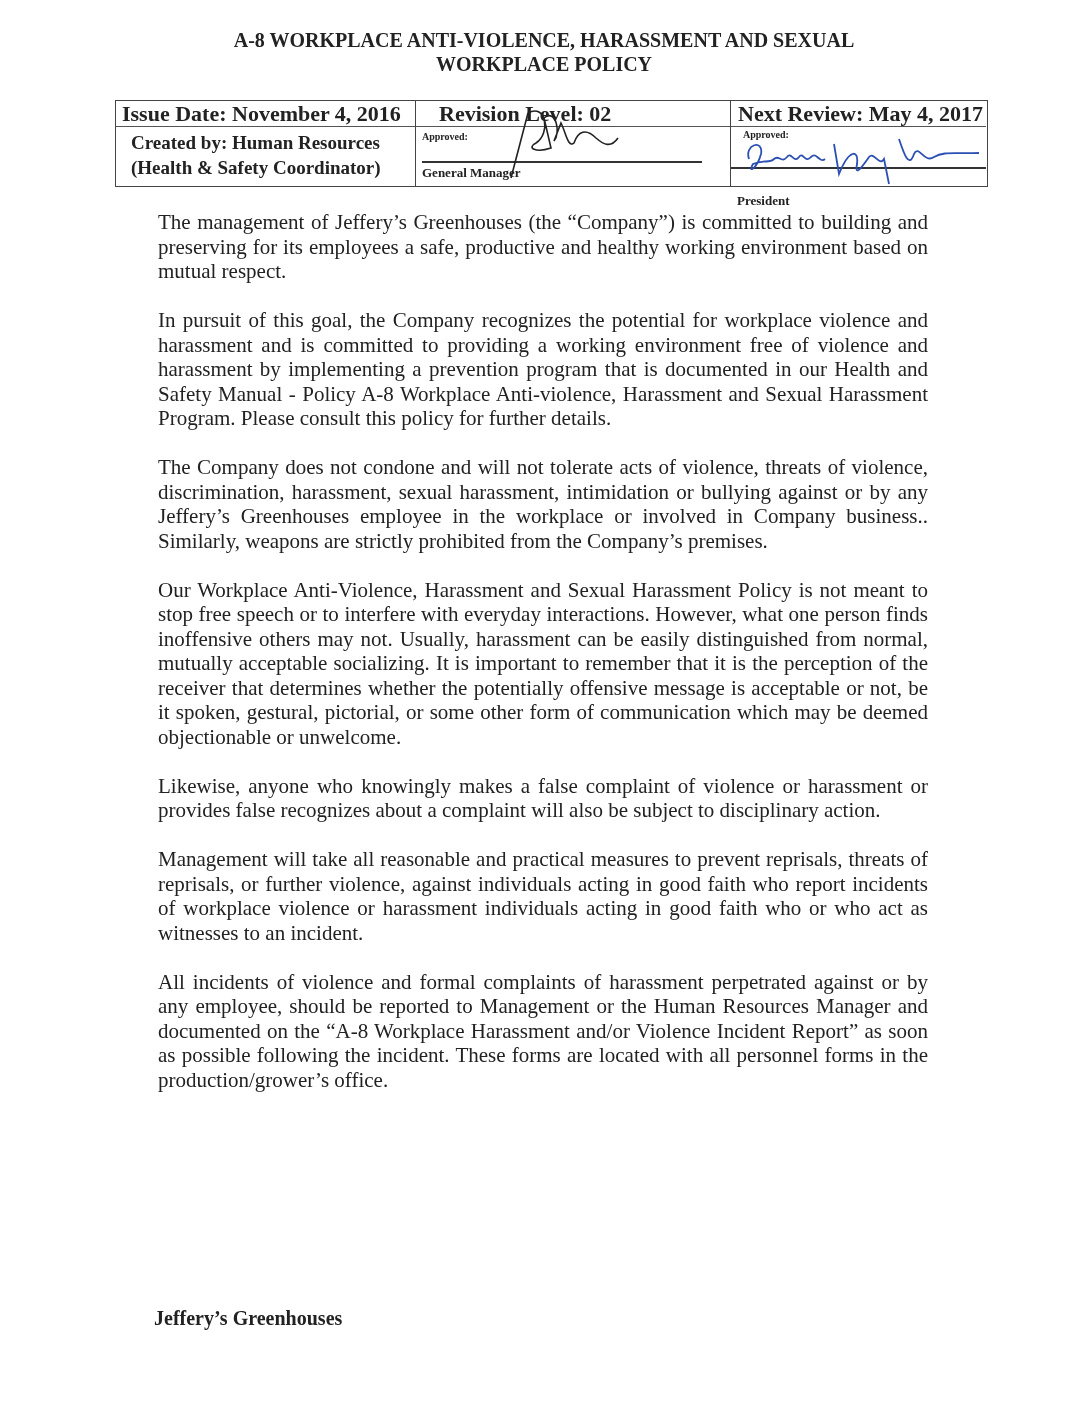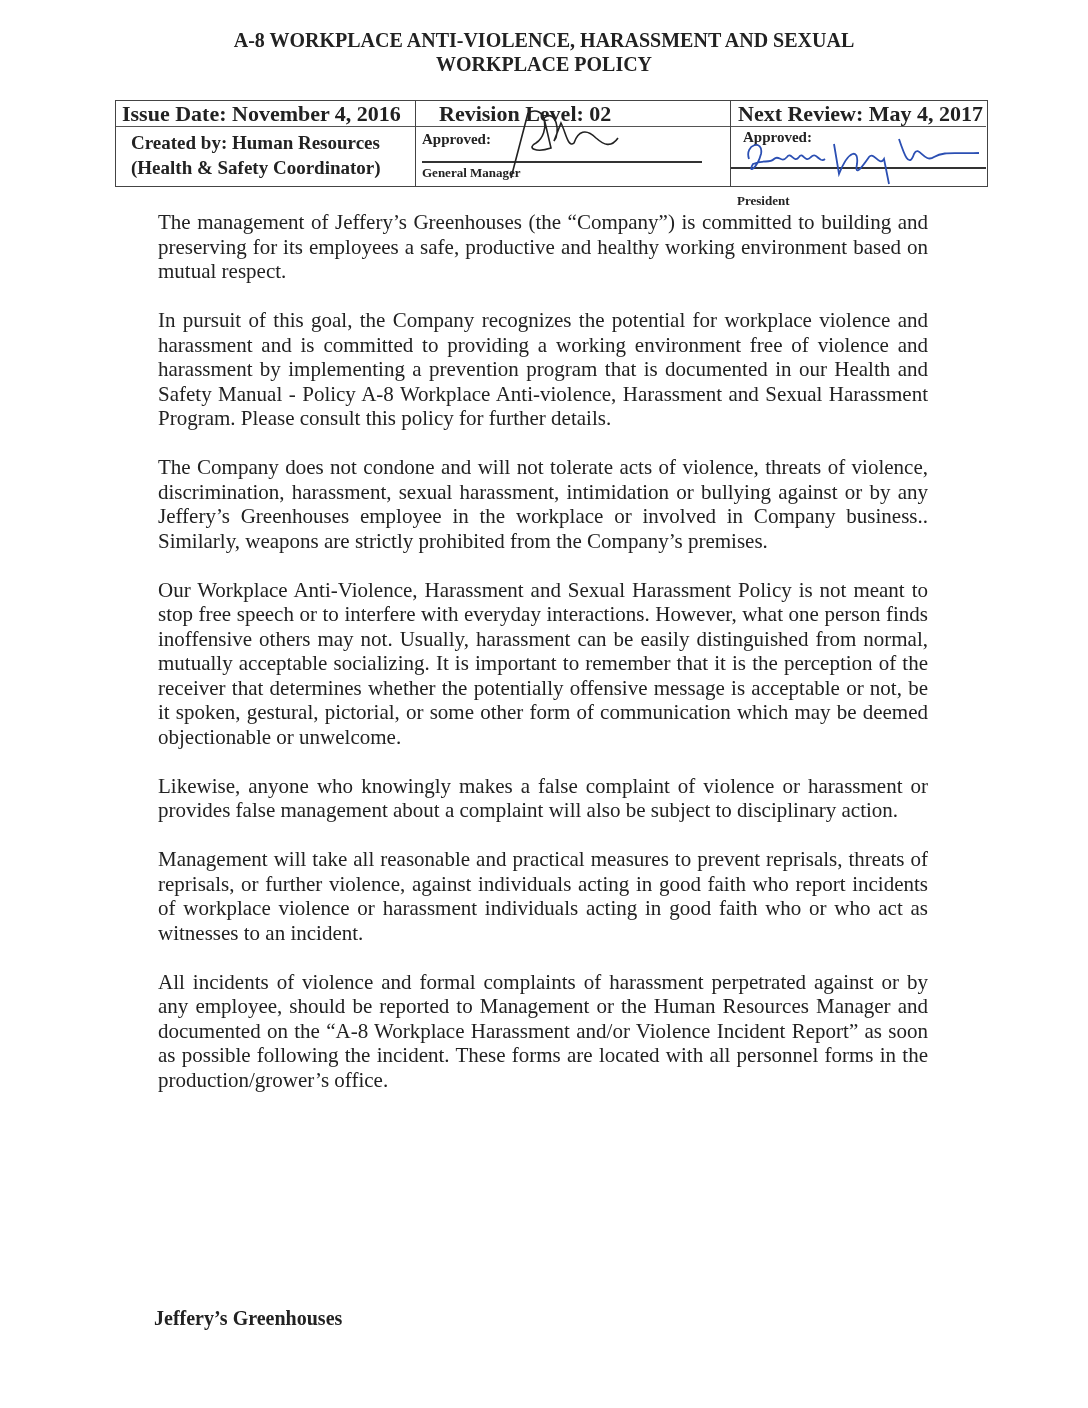--- a/index.html
+++ b/index.html
@@ -10,21 +10,21 @@
   .hdr-table { position: absolute; left: 115px; top: 100px; width: 873px; height: 87px; border: 1.5px solid #444; box-sizing: border-box; }
   .col { position: absolute; top: 0; height: 100%; box-sizing: border-box; }
   .col1 { left: 0; width: 300px; border-right: 1.5px solid #444; }
   .col2 { left: 300px; width: 315px; border-right: 1.5px solid #444; }
   .col3 { left: 615px; width: 255px; }
   .row1 { position: absolute; left: 0; top: 0; width: 100%; height: 26px; border-bottom: 1.5px solid #555; box-sizing: border-box; font-weight: bold; font-size: 22px; line-height: 25px; white-space: nowrap; }
   .col1 .row1 { padding-left: 6px; }
   .col2 .row1 { padding-left: 23px; }
   .col3 .row1 { padding-left: 7px; }
   .created { position: absolute; left: 6px; top: 29px; font-weight: bold; font-size: 19px; line-height: 25px; white-space: nowrap; margin-left: 9px; }
-  .approved-label { position: absolute; left: 6px; top: 30px; font-weight: bold; font-size: 15px; white-space: nowrap; }
+  .approved-label { position: absolute; left: 6px; top: 30px; font-weight: bold; font-size: 10px; white-space: nowrap; }
   .col3 .approved-label { left: 12px; top: 28px; }
   .sig-line { position: absolute; left: 6px; top: 60px; width: 280px; height: 2px; background: #333; }
   .col3 .sig-line { left: 0; top: 66px; width: 255px; }
   .role-label { position: absolute; left: 6px; top: 64px; font-weight: bold; font-size: 13px; white-space: nowrap; }
   .col3 .role-label { left: 6px; top: 68px; margin-top: 24px; }
   .sig { position: absolute; pointer-events: none; }
   .body-text { position: absolute; left: 158px; width: 770px; top: 210px; font-size: 21px; line-height: 24.5px; text-align: justify; }
   .body-text p { margin: 0 0 24.5px 0; }
   .body-text b { font-weight: normal; }
   .footer { position: absolute; left: 154px; top: 1307px; font-weight: bold; font-size: 20px; }
@@ -65,19 +65,19 @@
         <path d="M10 30 C 5 15, 25 10, 22 25 C 18 40, 8 45, 14 35 C 25 30, 30 35, 35 30 C 40 25, 42 35, 48 28 C 52 22, 55 35, 60 28 C 64 22, 66 35, 72 28 C 78 22, 80 35, 86 30 M 95 15 L 100 45 C 110 20, 120 20, 118 35 C 115 50, 125 35, 130 28 C 135 22, 140 38, 145 30 L 150 55 M 160 10 C 165 25, 170 40, 175 25 C 180 15, 185 35, 195 28 C 205 22, 215 25, 240 24" fill="none" stroke="#2b4fb3" stroke-width="1.8"></path>
       </svg>
     </div>
   </div>
 
   <div class="body-text">
     <p>The management of Jeffery’s Greenhouses (the “Company”) is committed to building and preserving for its employees a safe, productive and healthy working environment based on mutual respect.</p>
     <p><span>In pursuit of this goal, the Company recognizes the potential for workplace violence and harassment and is committed to providing a working environment free of violence and harassment by implementing a prevention program that is documented in our </span><b>Health and Safety Manual - Policy A-8 Workplace Anti-violence, Harassment and Sexual Harassment Program.</b><span> Please consult this policy for further details.</span></p>
     <p>The Company does not condone and will not tolerate acts of violence, threats of violence, discrimination, harassment, sexual harassment, intimidation or bullying against or by any Jeffery’s Greenhouses employee in the workplace or involved in Company business.. Similarly, weapons are strictly prohibited from the Company’s premises.</p>
     <p>Our Workplace Anti-Violence, Harassment and Sexual Harassment Policy is not meant to stop free speech or to interfere with everyday interactions.  However, what one person finds inoffensive others may not.  Usually, harassment can be easily distinguished from normal, mutually acceptable socializing.  It is important to remember that it is the perception of the receiver that determines whether the potentially offensive message is acceptable or not, be it spoken, gestural, pictorial, or some other form of communication which may be deemed objectionable or unwelcome.</p>
-    <p>Likewise, anyone who knowingly makes a false complaint of violence or harassment or provides false management about a complaint will also be subject to disciplinary action.</p>
+    <p>Likewise, anyone who knowingly makes a false complaint of violence or harassment or provides false recognizes about a complaint will also be subject to disciplinary action.</p>
     <p>Management will take all reasonable and practical measures to prevent reprisals, threats of reprisals, or further violence, against individuals acting in good faith who report incidents of workplace violence or harassment  individuals acting in good faith who or who act as witnesses to an incident.</p>
     <p>All incidents of violence and formal complaints of harassment perpetrated against or by any employee, should be reported to Management or the Human Resources Manager and documented on the “A-8 Workplace Harassment and/or Violence Incident Report” as soon as possible following the incident.  These forms are located with all personnel forms in the production/grower’s office.</p>
   </div>
 
   <div class="footer">Jeffery’s Greenhouses</div>
 </div>
 
 </body></html>

